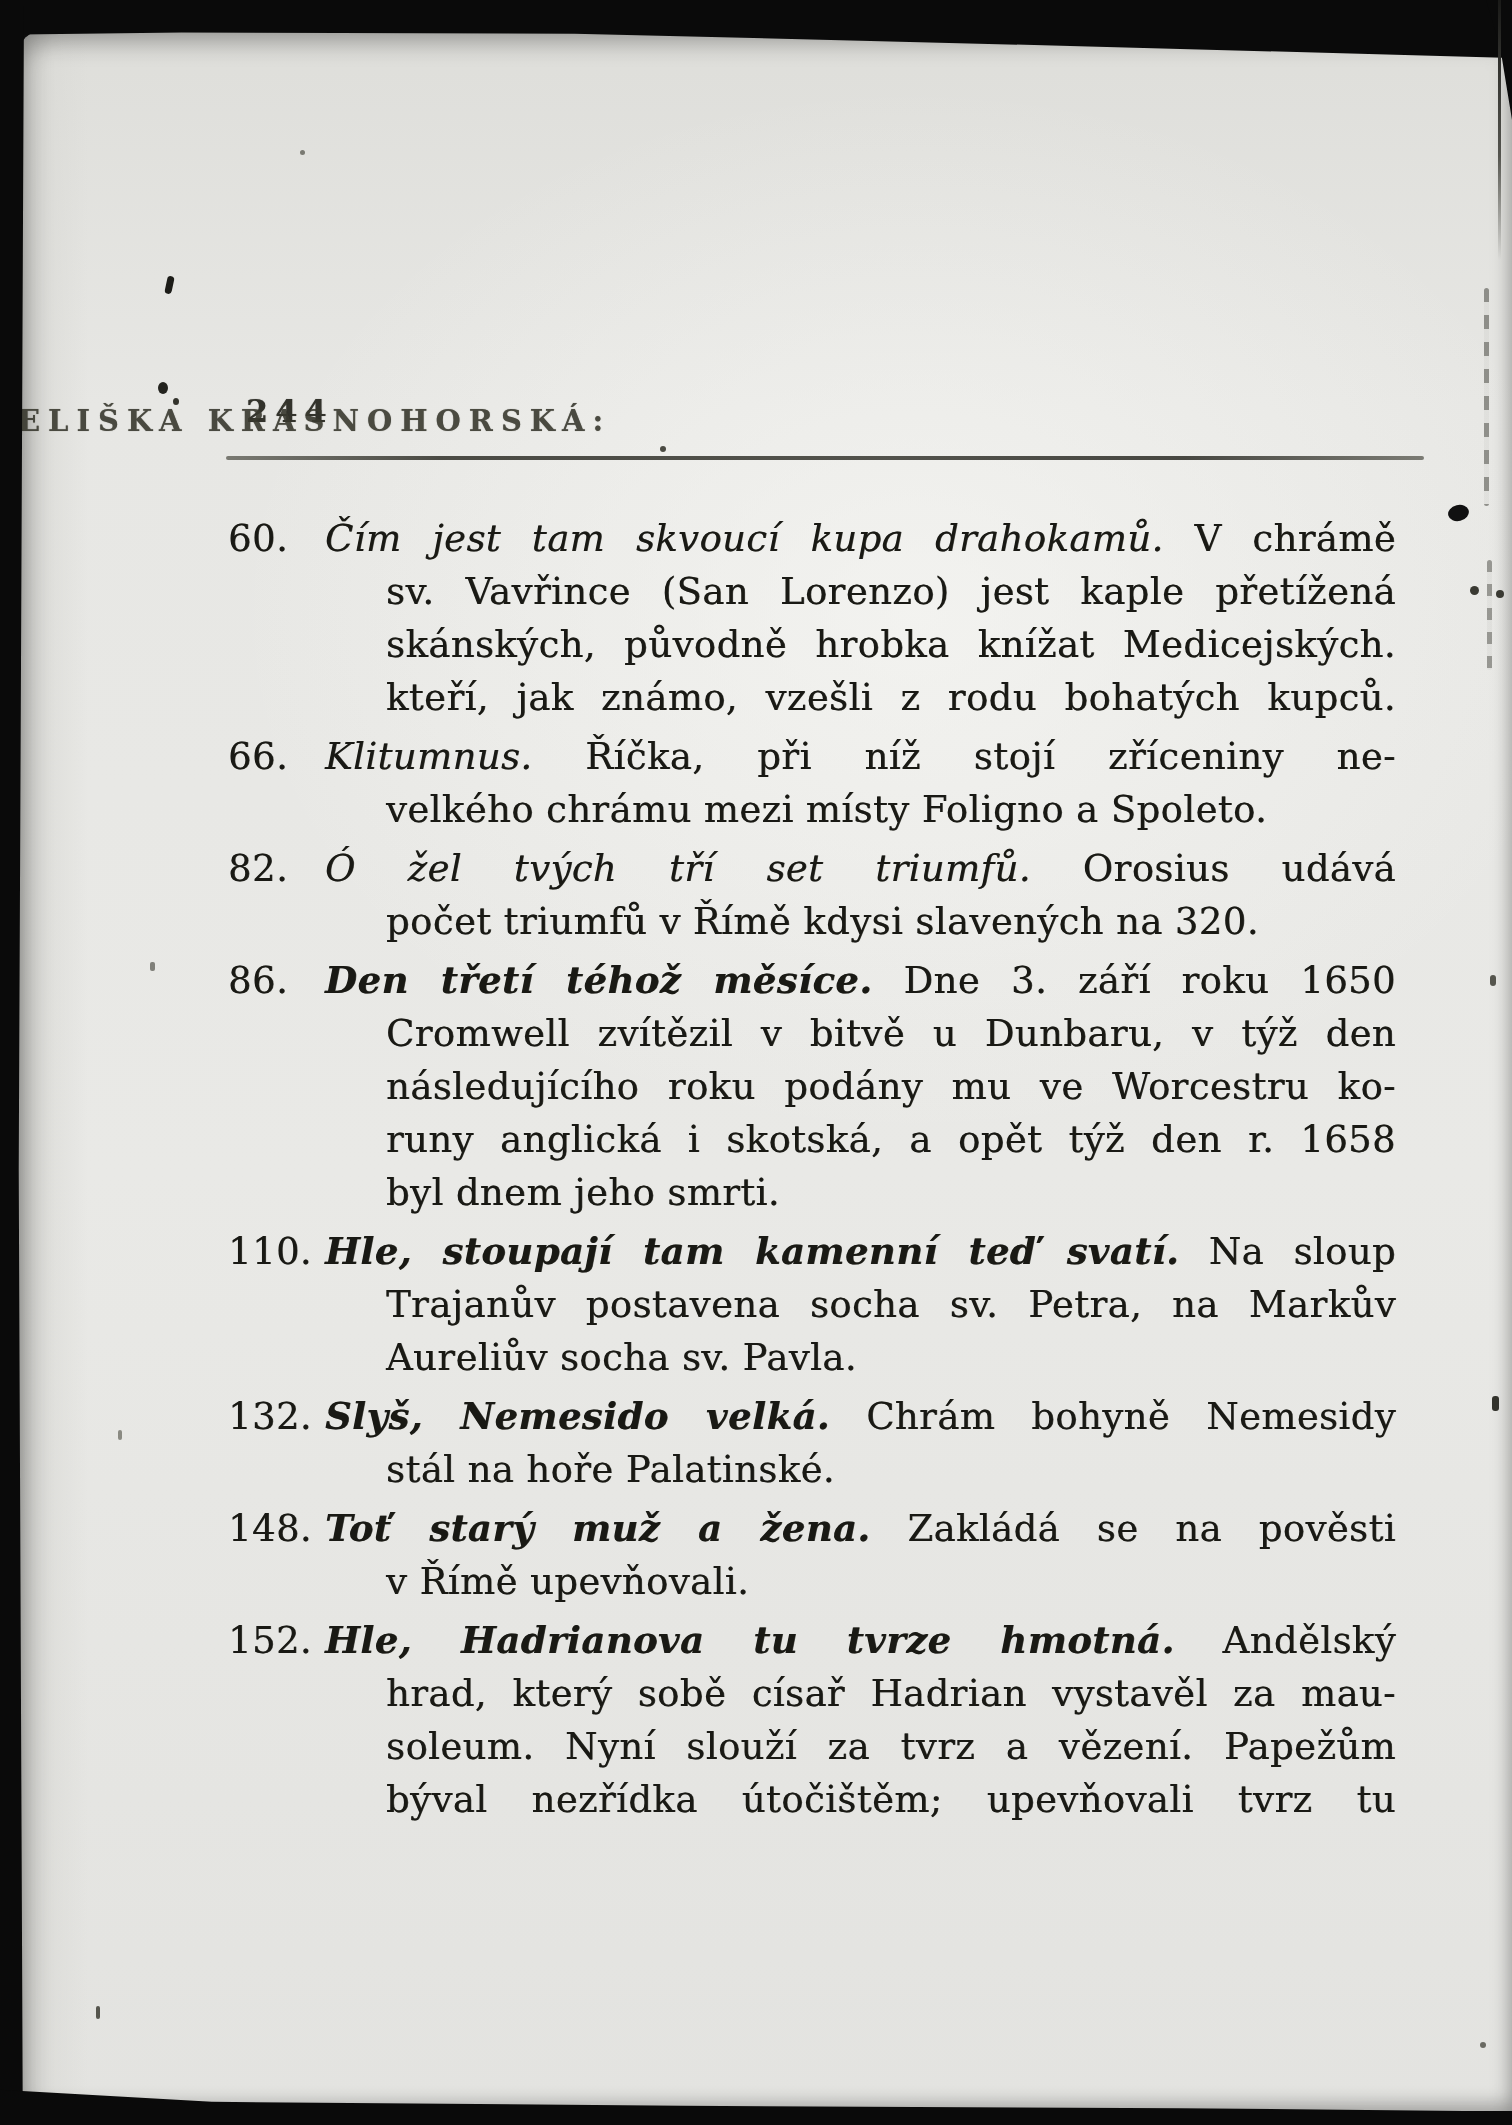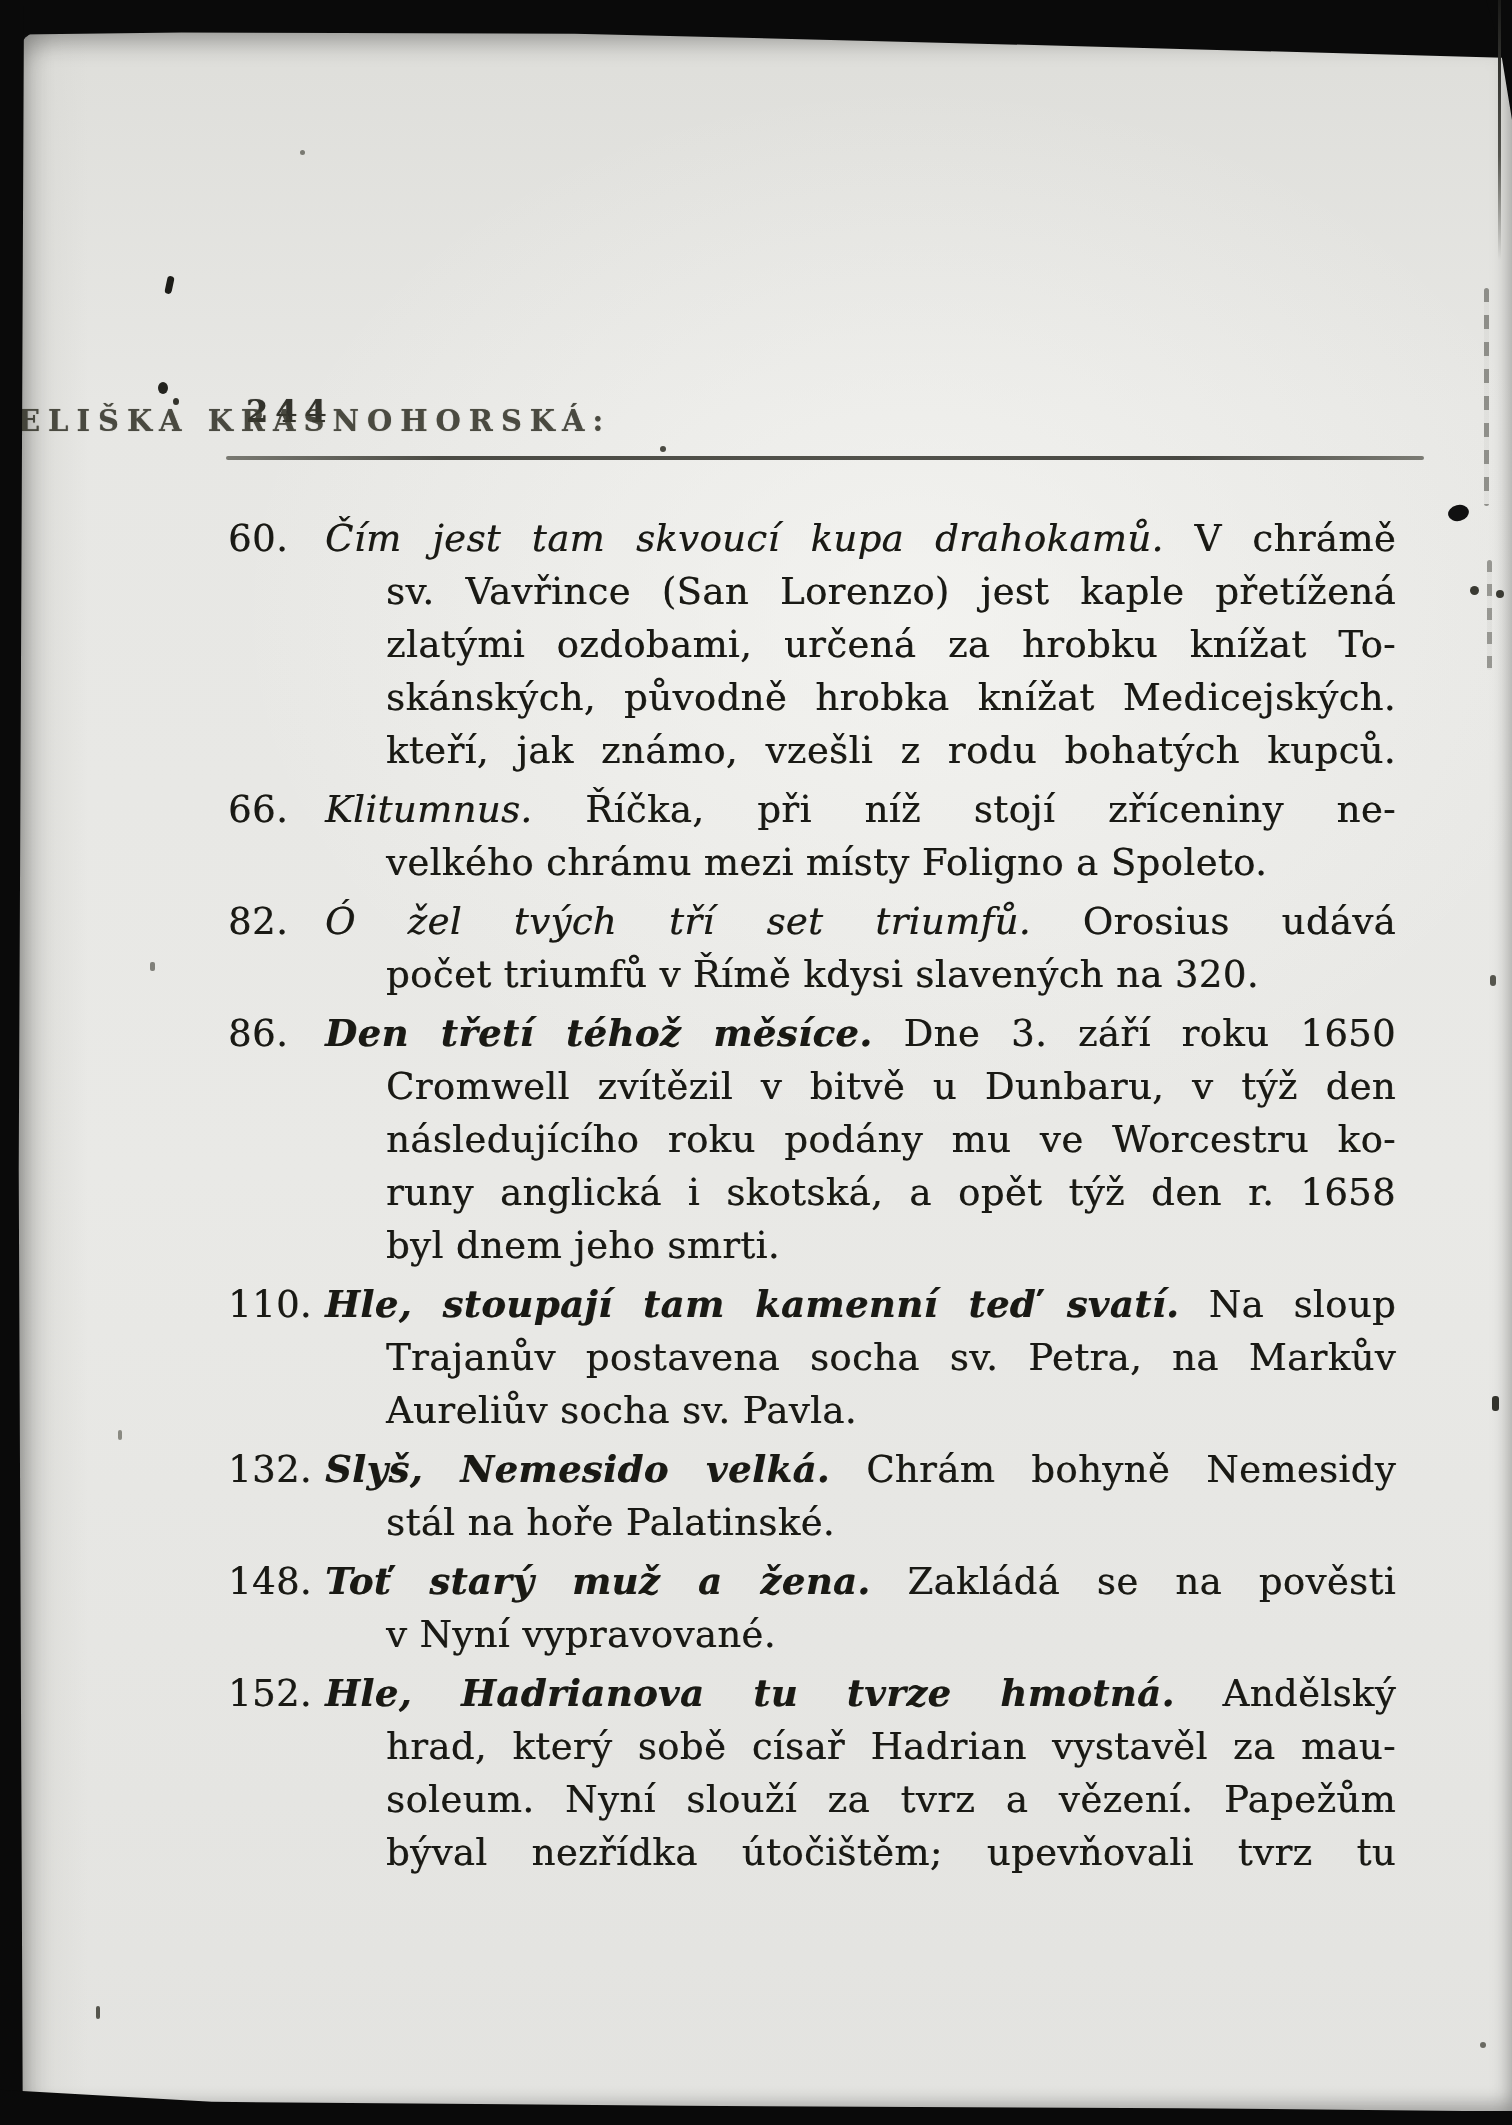--- a/index.html
+++ b/index.html
@@ -79,21 +79,20 @@
 <body>
 
 <div class="paper">
   <span class="pagenum">244</span>
   <div class="running-title">ELIŠKA KRÁSNOHORSKÁ:</div>
   <div class="rule"></div>
   <div class="entries">
       <div class="entry">
         <div class="line first fill"><span class="num">60.</span><span class="seg s-i">Čím jest tam skvoucí kupa drahokamů.</span><span class="seg s-r"> V chrámě</span></div>
         <div class="line cont fill"><span class="seg s-r">sv. Vavřince (San Lorenzo) jest kaple přetížená</span></div>
-        <div class="line cont fill"><span class="seg s-r">zlatými ozdobami, určená za hrobku knížat To-</span></div>
         <div class="line cont fill"><span class="seg s-r">skánských, původně hrobka knížat Medicejských.</span></div>
         <div class="line cont fill"><span class="seg s-r">kteří, jak známo, vzešli z rodu bohatých kupců.</span></div>
       </div>
       <div class="entry">
         <div class="line first fill"><span class="num">66.</span><span class="seg s-i">Klitumnus.</span><span class="seg s-r"> Říčka, při níž stojí zříceniny ne-</span></div>
         <div class="line cont"><span class="seg s-r">velkého chrámu mezi místy Foligno a Spoleto.</span></div>
       </div>
       <div class="entry">
         <div class="line first fill"><span class="num">82.</span><span class="seg s-i">Ó žel tvých tří set triumfů.</span><span class="seg s-r"> Orosius udává</span></div>
         <div class="line cont"><span class="seg s-r">počet triumfů v Římě kdysi slavených na 320.</span></div>
@@ -109,21 +108,21 @@
         <div class="line first fill"><span class="num">110.</span><span class="seg s-bi">Hle, stoupají tam kamenní teď svatí.</span><span class="seg s-r"> Na sloup</span></div>
         <div class="line cont fill"><span class="seg s-r">Trajanův postavena socha sv. Petra, na Markův</span></div>
         <div class="line cont"><span class="seg s-r">Aureliův socha sv. Pavla.</span></div>
       </div>
       <div class="entry">
         <div class="line first fill"><span class="num">132.</span><span class="seg s-bi">Slyš, Nemesido velká.</span><span class="seg s-r"> Chrám bohyně Nemesidy</span></div>
         <div class="line cont"><span class="seg s-r">stál na hoře Palatinské.</span></div>
       </div>
       <div class="entry">
         <div class="line first fill"><span class="num">148.</span><span class="seg s-bi">Toť starý muž a žena.</span><span class="seg s-r"> Zakládá se na pověsti</span></div>
-        <div class="line cont"><span class="seg s-r">v Nyní vypravované.</span></div>
+        <div class="line cont"><span class="seg s-r">v Římě upevňovali.</span></div>
       </div>
       <div class="entry">
         <div class="line first fill"><span class="num">152.</span><span class="seg s-bi">Hle, Hadrianova tu tvrze hmotná.</span><span class="seg s-r"> Andělský</span></div>
         <div class="line cont fill"><span class="seg s-r">hrad, který sobě císař Hadrian vystavěl za mau-</span></div>
         <div class="line cont fill"><span class="seg s-r">soleum. Nyní slouží za tvrz a vězení. Papežům</span></div>
         <div class="line cont fill"><span class="seg s-r">býval nezřídka útočištěm; upevňovali tvrz tu</span></div>
       </div>
     </div>
 </div>
 

